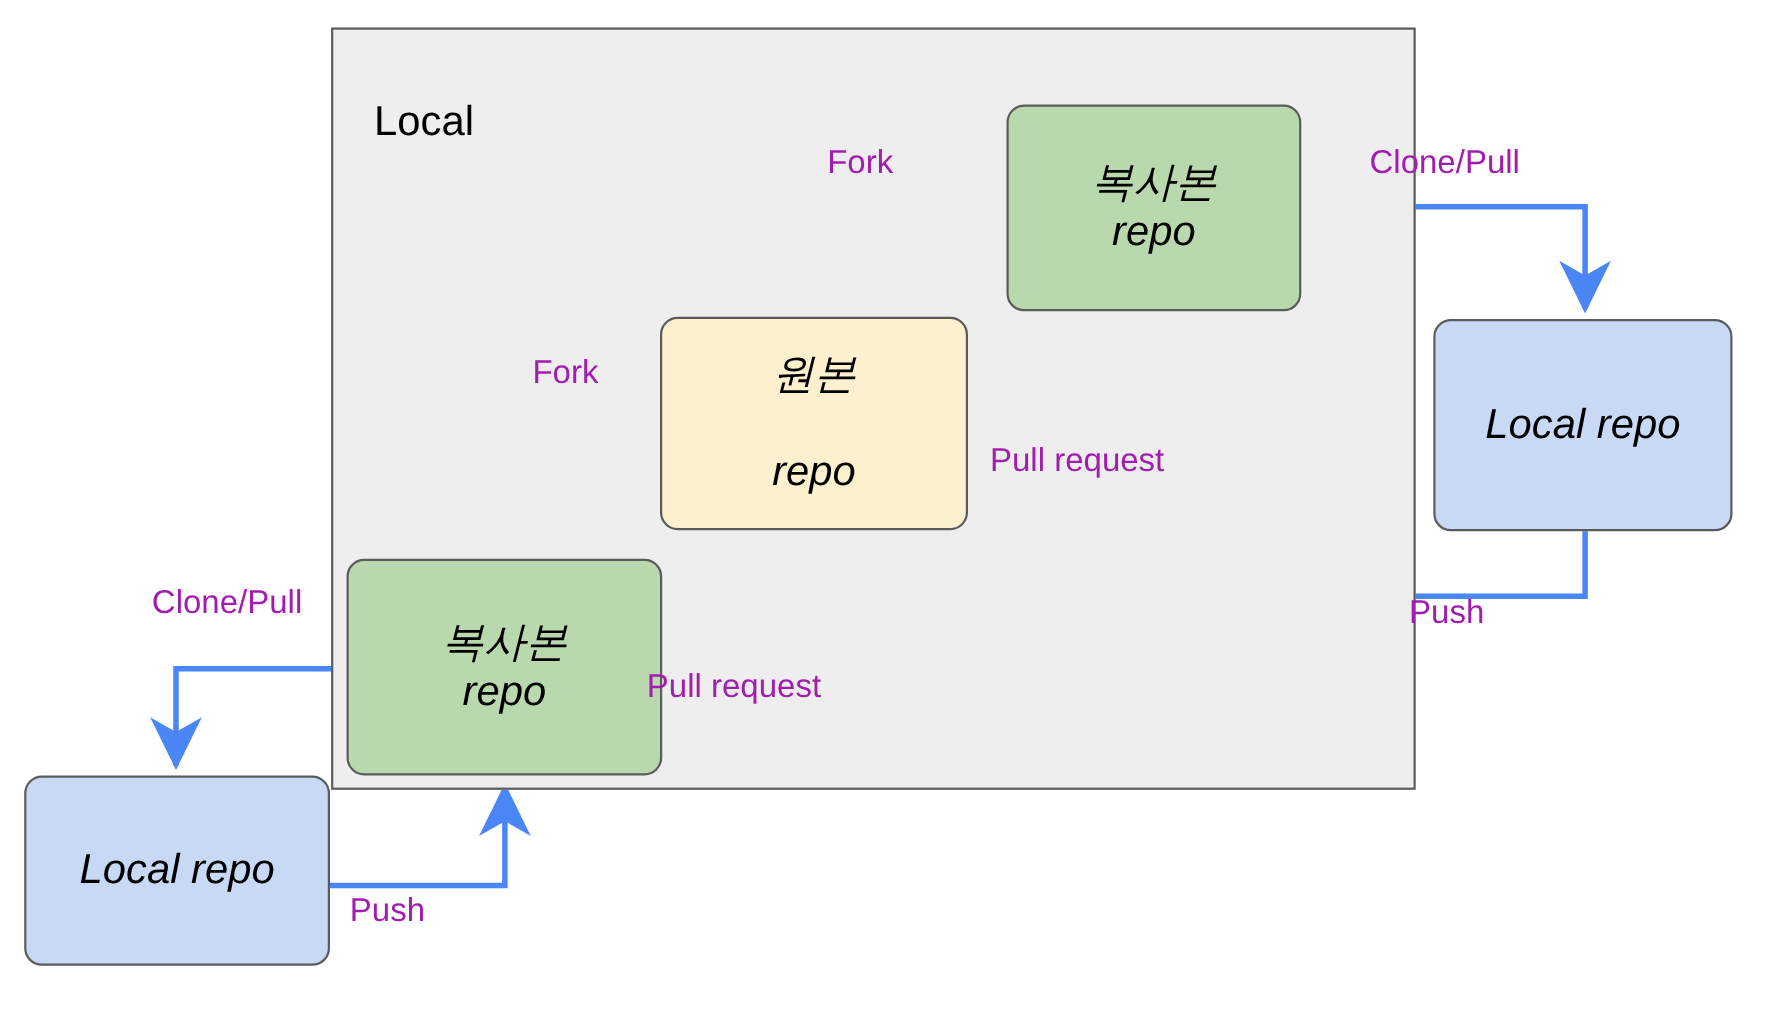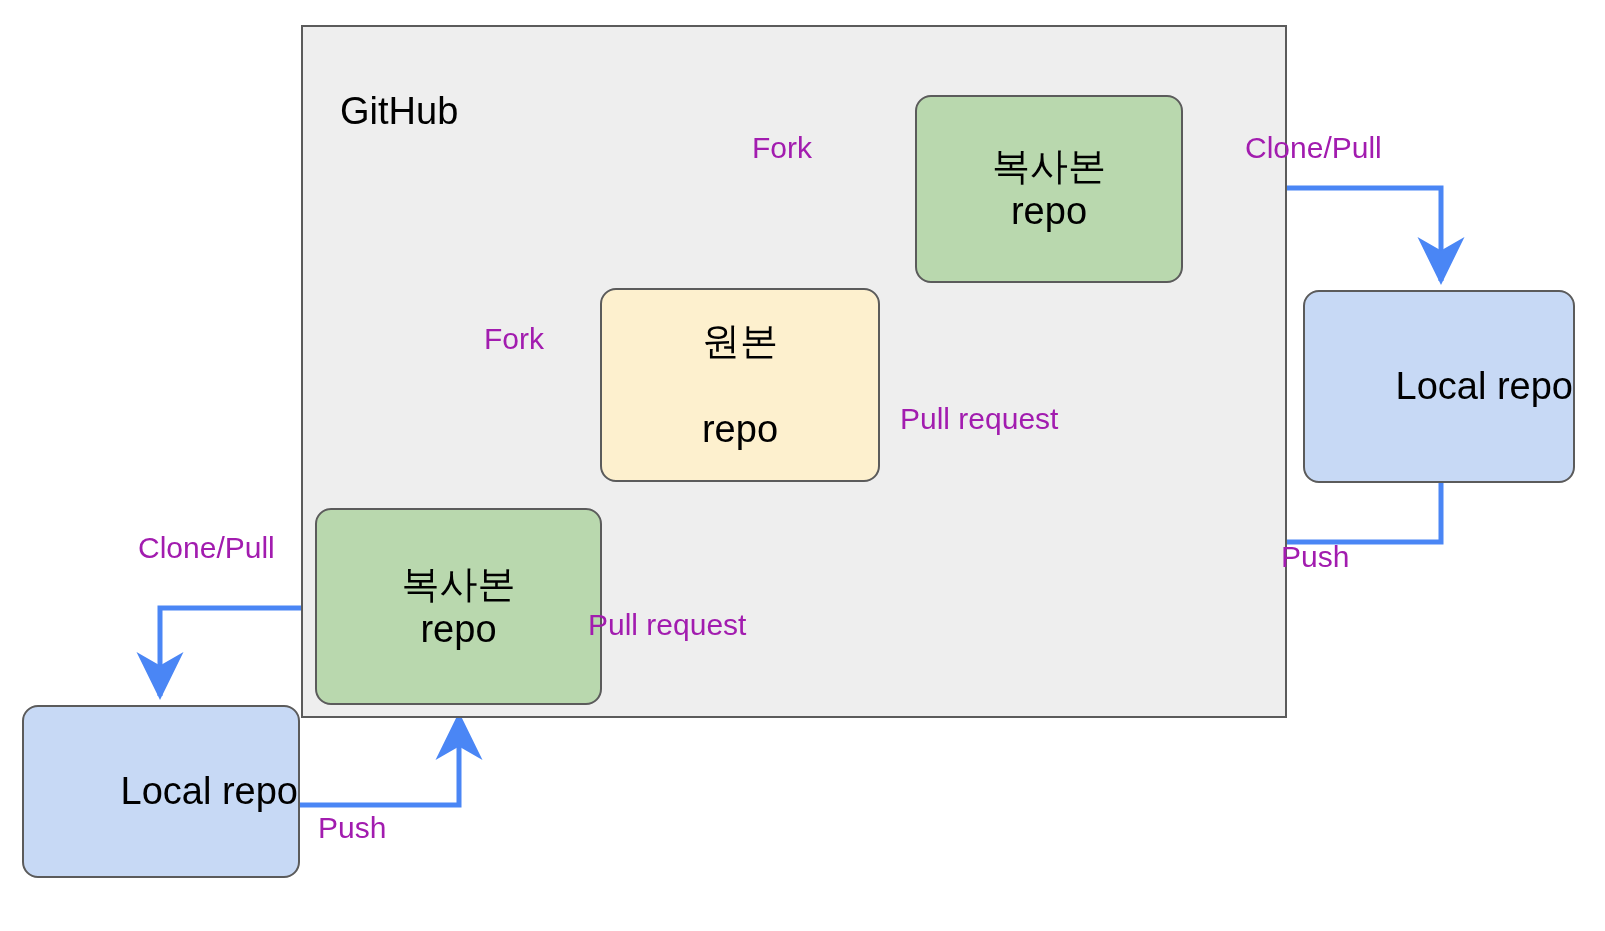--- a/index.html
+++ b/index.html
@@ -31,25 +31,26 @@
     border-radius: 16px;
     display: flex;
     flex-direction: column;
     align-items: center;
     justify-content: center;
     text-align: center;
     color: #000000;
     font-size: 38px;
     line-height: 1.18;
     z-index: 3;
+    font-style: italic;
   }
   .node .l1, .node .l2 { display: block; }
   .node-green  { background: #b9d8ae; }
   .node-yellow { background: #fdf0ce; }
-  .node-blue   { background: #c7d9f5; align-items: flex-end; }
+  .node-blue   { background: #c7d9f5; }
 
   .container-box {
     position: absolute;
     box-sizing: border-box;
     background: #eeeeee;
     border: 2.2px solid #5b5b5b;
     z-index: 1;
   }
   .container-title {
     position: absolute;
@@ -66,21 +67,21 @@
     z-index: 5;
   }
 </style>
 </head>
 <body>
 
 <div id="canvas">
 
   <div class="container-box" style="left:301px; top:25px; width:986px; height:693px;"></div>
 
-  <div class="container-title" style="left:340px; top:90px;">GitHub</div>
+  <div class="container-title" style="left:340px; top:90px;">Local</div>
 
   <svg class="layer" viewBox="0 0 1605 931">
     <defs>
       <marker id="arrow-green" markerWidth="11" markerHeight="11" refX="9.2" refY="5.5" orient="auto" markerUnits="strokeWidth">
         <path d="M0.4,0.8 L10,5.5 L0.4,10.2 L3.1,5.5 Z" fill="#b5d9a3"></path>
       </marker>
       <marker id="arrow-blue" markerWidth="11" markerHeight="11" refX="9.2" refY="5.5" orient="auto" markerUnits="strokeWidth">
         <path d="M0.4,0.8 L10,5.5 L0.4,10.2 L3.1,5.5 Z" fill="#4a86f5"></path>
       </marker>
     </defs>

